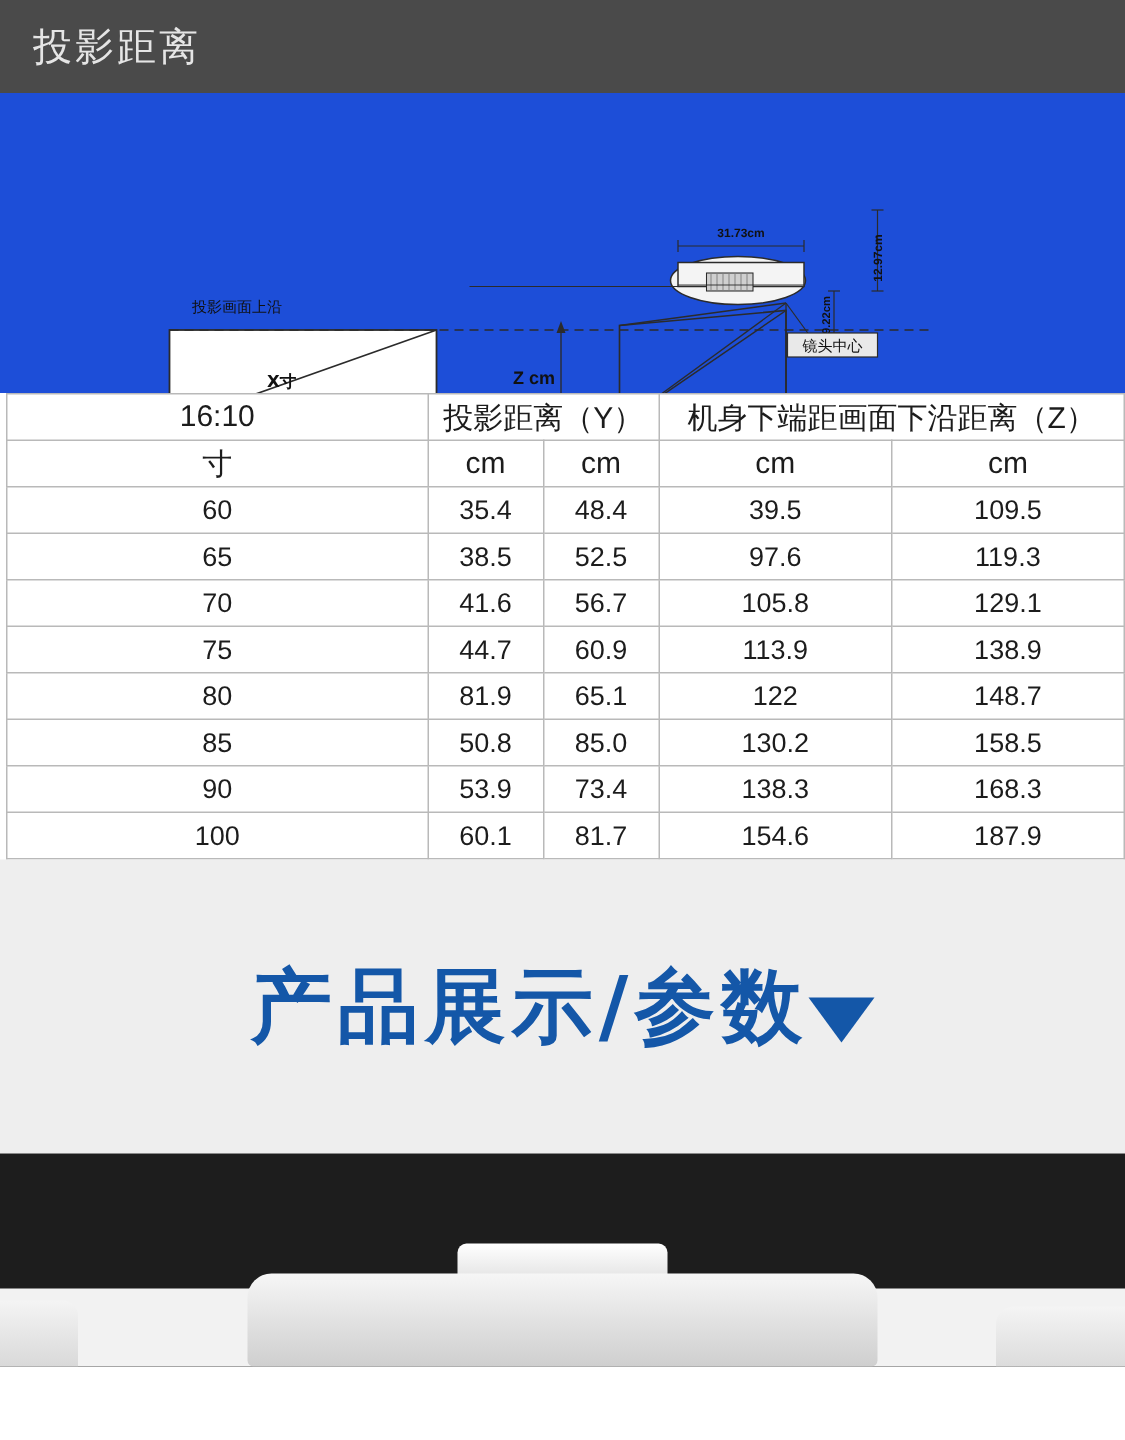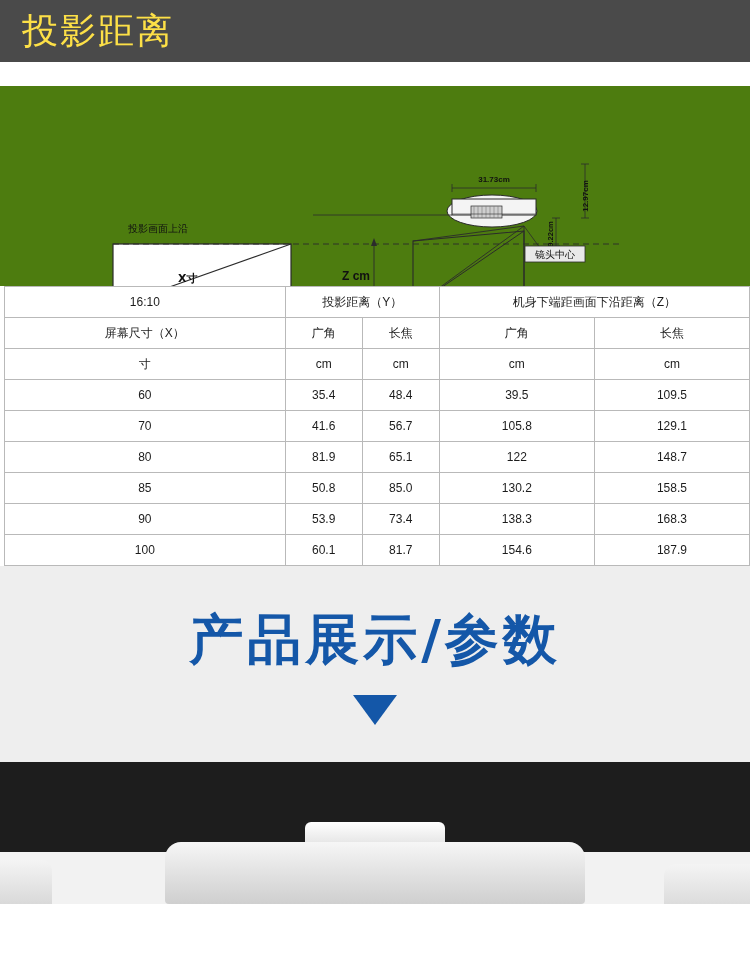--- a/index.html
+++ b/index.html
@@ -23,75 +23,74 @@
   
   .header {
     height: 62px;
     background: #4a4a4a;
     display: flex;
     align-items: center;
     padding-left: 22px;
     box-sizing: border-box;
   }
   .header-title {
-    color: #fde047;
-    font-size: 36px;
+    color: #e5e5e5;
+    font-size: 26px;
     letter-spacing: 2px;
     font-weight: normal;
   }
 
   
   .diagram {
     position: relative;
     height: 200px;
-    background: #4d7c0f;
+    background: #1d4ed8;
     overflow: hidden;
-    margin-top: 24px;
   }
   .diagram svg {
     display: block;
   }
 
   
   .table-wrap {
     background: #ffffff;
     padding: 0 2px;
     box-sizing: border-box;
   }
   table.dist {
     border-collapse: collapse;
     width: 746px;
     margin: 0 2px;
     table-layout: fixed;
   }
   table.dist td, table.dist th {
     border: 1px solid #b9b9b9;
     text-align: center;
-    font-size: 12px;
+    font-size: 18px;
     color: #1c1c1c;
     font-weight: normal;
     height: 30px;
     padding: 0 2px;
     background: #ffffff;
   }
   table.dist tr.head td {
-    font-size: 12px;
+    font-size: 20px;
   }
   .c1 { width: 128px; }
   .c2 { width: 68px; }
   .c3 { width: 68px; }
   .c4 { width: 142px; }
   .c5 { width: 336px; }
 
   
   .promo {
     height: 196px;
     background: #eeeeee;
     display: flex;
-    flex-direction: column;
+    flex-direction: row;
     align-items: center;
     justify-content: center;
   }
   .promo-title {
     font-size: 54px;
     font-weight: bold;
     color: #1457a8;
     letter-spacing: 4px;
     font-family: "DejaVu Sans", sans-serif;
   }
@@ -239,47 +238,54 @@
 
   <div class="table-wrap">
     <table class="dist">
       <tbody>
         <tr class="head">
           <td class="c1">16:10</td>
           <td class="c2" colspan="2">投影距离（Y）</td>
           <td class="c4" colspan="2">机身下端距画面下沿距离（Z）</td>
         </tr>
         <tr class="head">
-          <td class="c1">屏幕尺寸（X）</td>
-          <td class="c2">广角</td>
-          <td class="c3">长焦</td>
-          <td class="c4">广角</td>
-          <td class="c5">长焦</td>
-        </tr>
-        <tr class="head">
           <td class="c1">寸</td>
           <td class="c2">cm</td>
           <td class="c3">cm</td>
           <td class="c4">cm</td>
           <td class="c5">cm</td>
         </tr>
 
         <tr>
           <td class="c1">60</td>
           <td class="c2">35.4</td>
           <td class="c3">48.4</td>
           <td class="c4">39.5</td>
           <td class="c5">109.5</td>
         </tr>
         <tr>
+          <td class="c1">65</td>
+          <td class="c2">38.5</td>
+          <td class="c3">52.5</td>
+          <td class="c4">97.6</td>
+          <td class="c5">119.3</td>
+        </tr>
+        <tr>
           <td class="c1">70</td>
           <td class="c2">41.6</td>
           <td class="c3">56.7</td>
           <td class="c4">105.8</td>
           <td class="c5">129.1</td>
+        </tr>
+        <tr>
+          <td class="c1">75</td>
+          <td class="c2">44.7</td>
+          <td class="c3">60.9</td>
+          <td class="c4">113.9</td>
+          <td class="c5">138.9</td>
         </tr>
         <tr>
           <td class="c1">80</td>
           <td class="c2">81.9</td>
           <td class="c3">65.1</td>
           <td class="c4">122</td>
           <td class="c5">148.7</td>
         </tr>
         <tr>
           <td class="c1">85</td>

